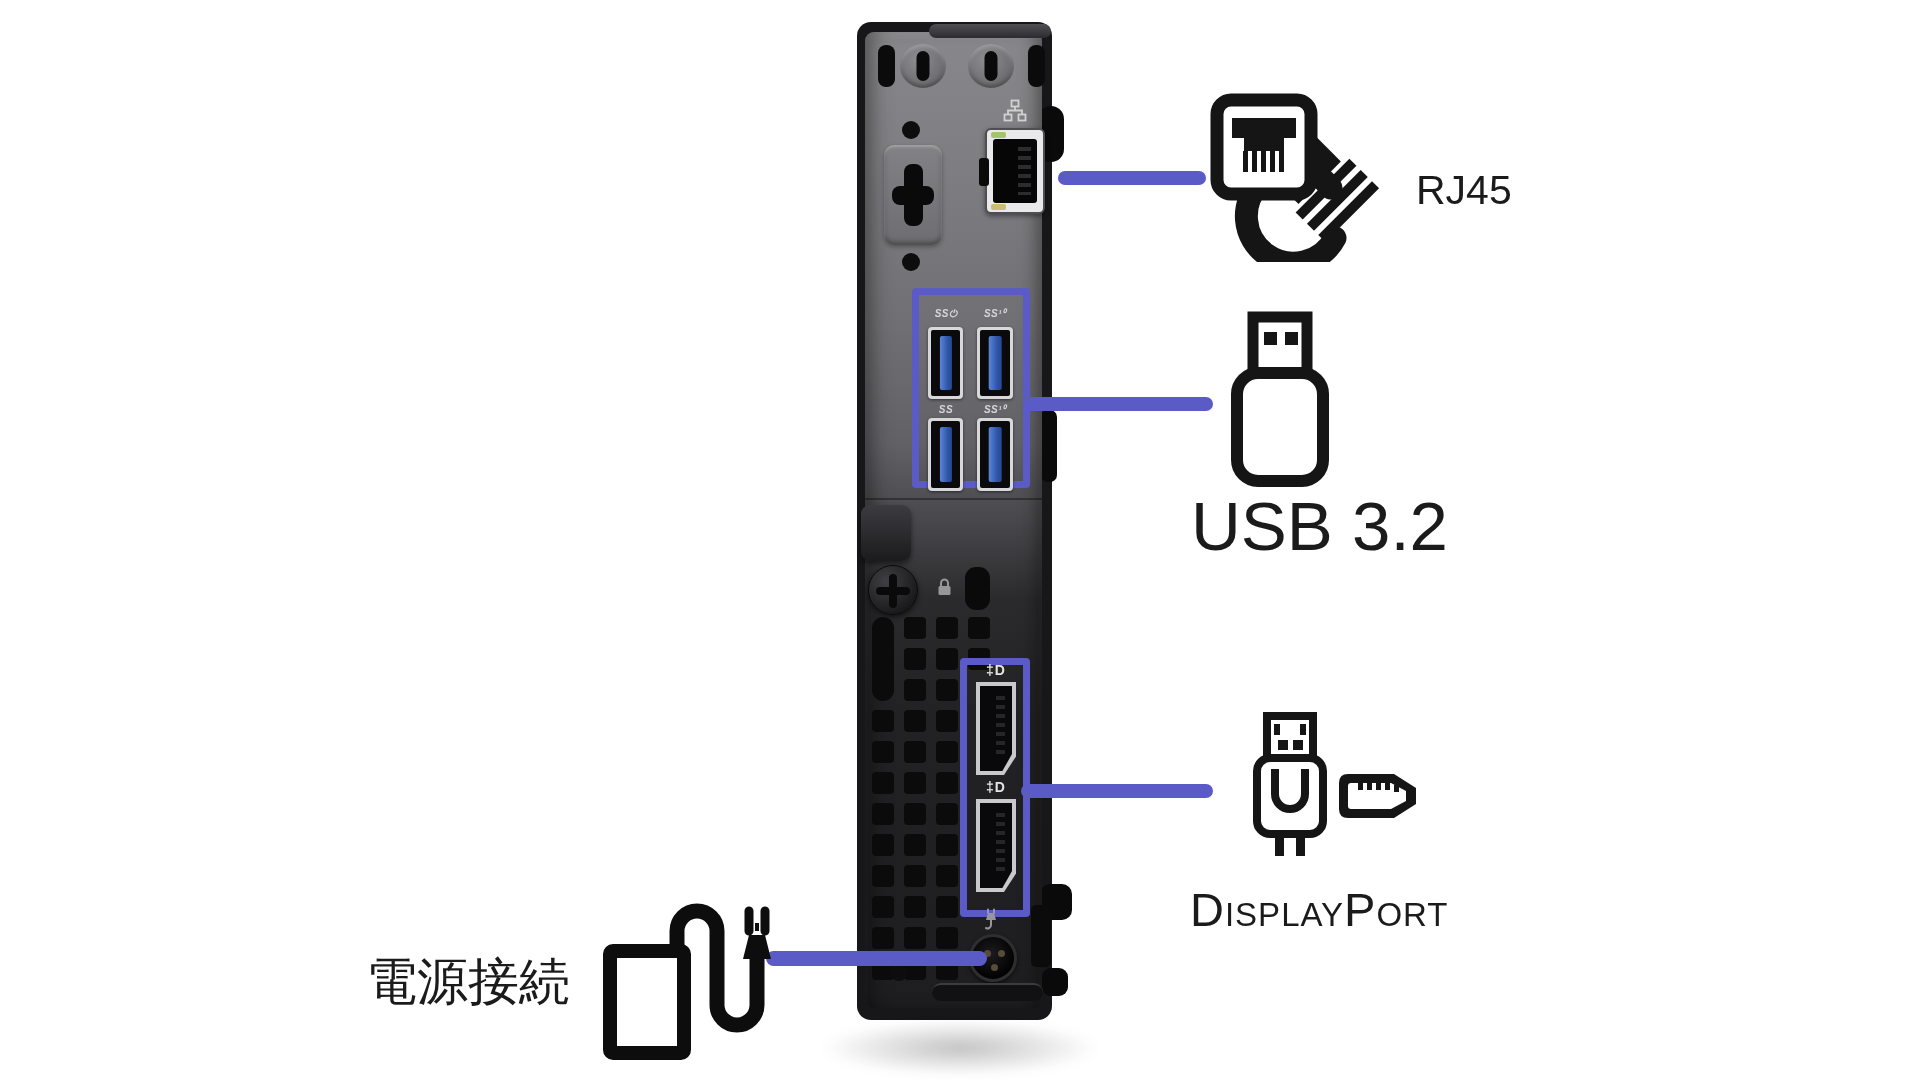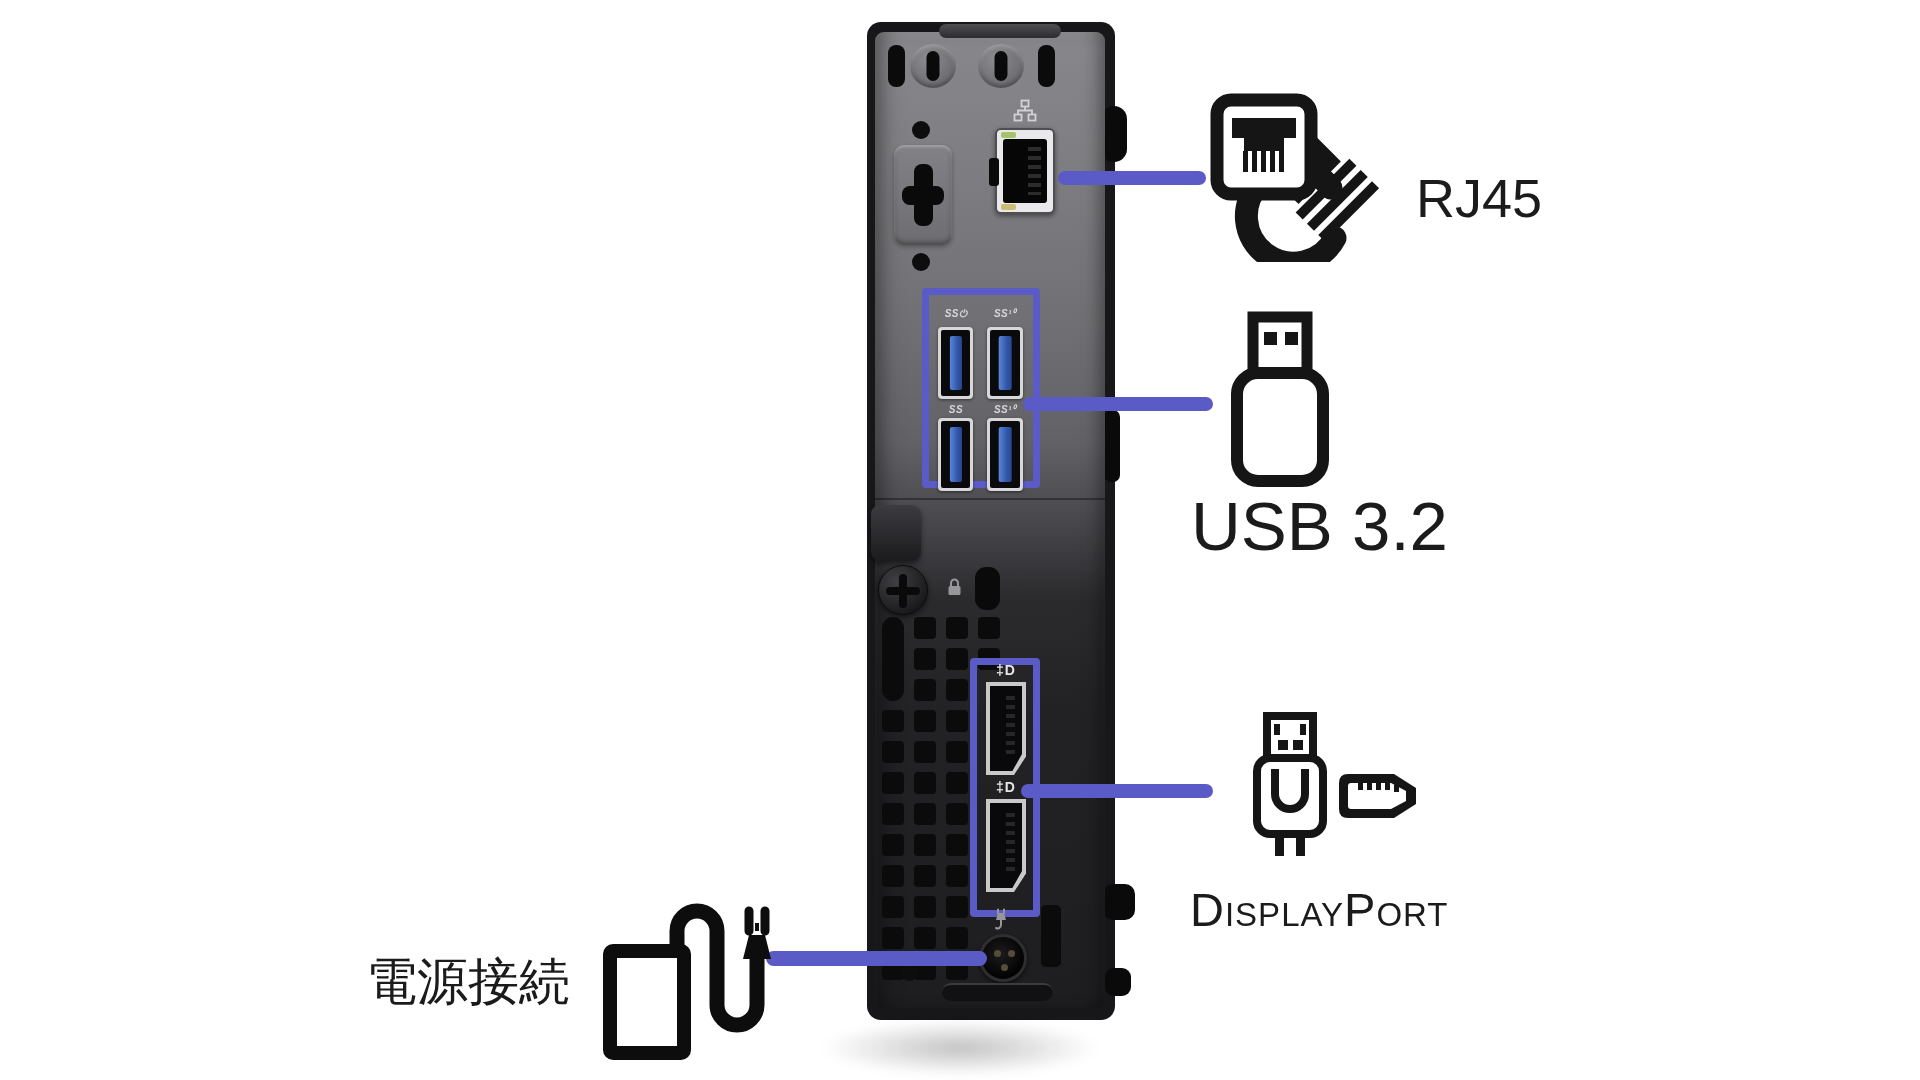--- a/index.html
+++ b/index.html
@@ -4,21 +4,21 @@
 <style>
   * { margin:0; padding:0; box-sizing:border-box; }
   html,body { background:#fff; }
   #stage {
     position:relative; width:1920px; height:1080px; background:#ffffff;
     overflow:hidden; font-family:"Liberation Sans", sans-serif; color:#1b1b1b;
   }
   .abs { position:absolute; }
 
   
-  #device { left:857px; top:22px; width:248px; height:998px;margin-left:10px; }
+  #device { left:857px; top:22px; width:195px; height:998px; }
   .chassis {
     position:absolute; inset:0; background:#17171a; border-radius:14px;
   }
   .knob { position:absolute; background:#0a0a0b; }
   .knob-antenna { right:-12px; top:84px; width:26px; height:56px; border-radius:13px; }
   .tab-right-mid { right:-5px; top:388px; width:16px; height:72px; border-radius:7px; }
   .knob-br-1 { right:-20px; top:862px; width:32px; height:36px; border-radius:10px; }
   .knob-br-2 { right:-16px; top:946px; width:26px; height:28px; border-radius:9px; }
   .faceplate {
     position:absolute; left:8px; top:10px; right:10px; bottom:12px; border-radius:9px;
@@ -99,21 +99,21 @@
     filter:blur(4px); }
 
   
   .conn-line { background:#5b5bc8; border-radius:8px; }
   #rj45-line  { left:1058px; top:171px; width:148px; height:14px; }
   #usb-line   { left:1023px; top:397px; width:190px; height:14px; }
   #dp-line    { left:1021px; top:784px; width:192px; height:14px; }
   #power-line { left:766px;  top:951px; width:221px; height:15px; }
 
   .big-label { color:#1b1b1b; white-space:nowrap; }
-  #rj45-label { left:1416px; top:167px; font-size:54px; }
+  #rj45-label { left:1416px; top:167px; font-size:41px; }
   #usb-label  { left:1191px; top:487px; font-size:69px; }
   #dp-label   { left:1190px; top:882px; font-size:47px; font-variant:small-caps; letter-spacing:1px; }
   #power-label{ left:366px;  top:948px; font-size:51px; }
 </style>
 </head>
 <body>
 
 <div id="stage">
 
   <div id="device" class="abs">

